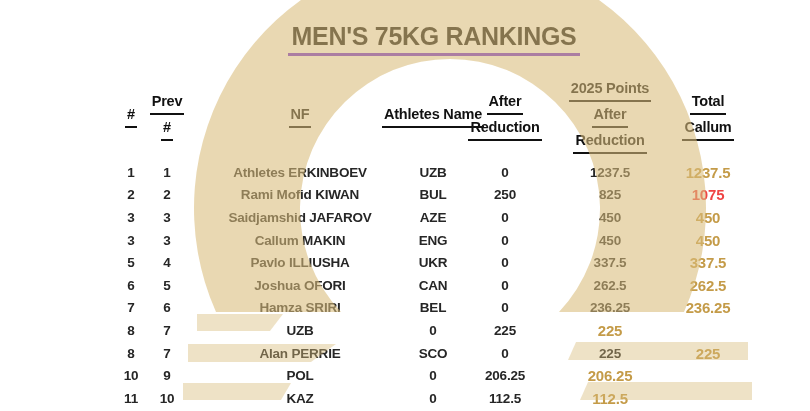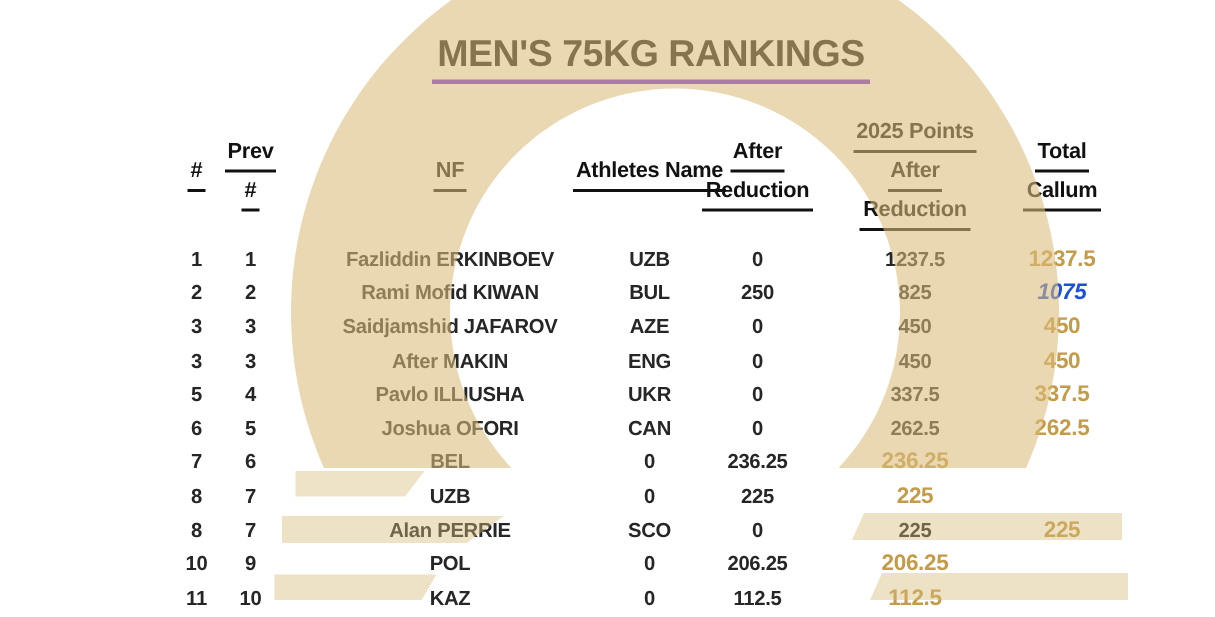--- a/index.html
+++ b/index.html
@@ -70,48 +70,48 @@
       <div class="th">
         <span>Total</span>
         <span>Callum</span>
       </div>
     </div>
 
   <div class="tbody" id="tbody">
       <div class="tr grid">
         <div class="td rank">1</div>
         <div class="td prev">1</div>
-        <div class="td name">Fazliddin ERKINBOEV</div>
+        <div class="td name">Athletes ERKINBOEV</div>
         <div class="td nf">UZB</div>
         <div class="td p2024">0</div>
         <div class="td p2025">1237.5</div>
         <div class="td total" style="color: rgb(196, 155, 72);">1237.5</div>
       </div>
       <div class="tr grid">
         <div class="td rank">2</div>
         <div class="td prev">2</div>
         <div class="td name">Rami Mofid KIWAN</div>
         <div class="td nf">BUL</div>
         <div class="td p2024">250</div>
         <div class="td p2025">825</div>
-        <div class="td total" style="color: #1d4ed8; font-style: italic;">1075</div>
+        <div class="td total" style="color: #ef4444;">1075</div>
       </div>
       <div class="tr grid">
         <div class="td rank">3</div>
         <div class="td prev">3</div>
         <div class="td name">Saidjamshid JAFAROV</div>
         <div class="td nf">AZE</div>
         <div class="td p2024">0</div>
         <div class="td p2025">450</div>
         <div class="td total" style="color: rgb(196, 155, 72);">450</div>
       </div>
       <div class="tr grid">
         <div class="td rank">3</div>
         <div class="td prev">3</div>
-        <div class="td name">After MAKIN</div>
+        <div class="td name">Callum MAKIN</div>
         <div class="td nf">ENG</div>
         <div class="td p2024">0</div>
         <div class="td p2025">450</div>
         <div class="td total" style="color: rgb(196, 155, 72);">450</div>
       </div>
       <div class="tr grid">
         <div class="td rank">5</div>
         <div class="td prev">4</div>
         <div class="td name">Pavlo ILLIUSHA</div>
         <div class="td nf">UKR</div>
@@ -124,20 +124,21 @@
         <div class="td prev">5</div>
         <div class="td name">Joshua OFORI</div>
         <div class="td nf">CAN</div>
         <div class="td p2024">0</div>
         <div class="td p2025">262.5</div>
         <div class="td total" style="color: rgb(196, 155, 72);">262.5</div>
       </div>
       <div class="tr grid">
         <div class="td rank">7</div>
         <div class="td prev">6</div>
+        <div class="td name">Hamza SRIRI</div>
         <div class="td nf">BEL</div>
         <div class="td p2024">0</div>
         <div class="td p2025">236.25</div>
         <div class="td total" style="color: rgb(196, 155, 72);">236.25</div>
       </div>
       <div class="tr grid">
         <div class="td rank">8</div>
         <div class="td prev">7</div>
         <div class="td nf">UZB</div>
         <div class="td p2024">0</div>

